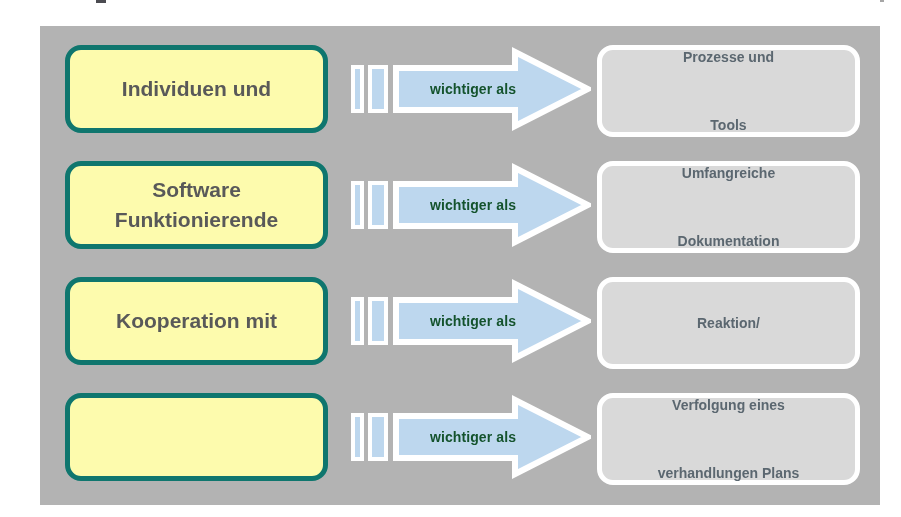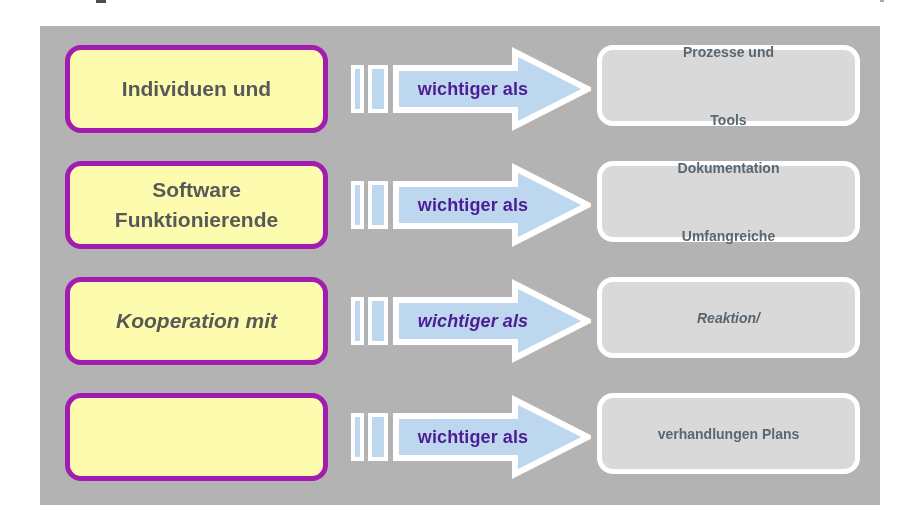--- a/index.html
+++ b/index.html
@@ -35,52 +35,52 @@
   }
 
   .row {
     position: absolute;
     left: 0;
     width: 840px;
     height: 88px;
   }
   .row-0 { top: 19px; }
   .row-1 { top: 135px; }
-  .row-2 { top: 251px; font-style: italic; }
+  .row-2 { top: 251px; }
   .row-3 { top: 367px; }
 
   
   .card-left {
     position: absolute;
     left: 25px;
     top: 0;
     width: 263px;
     height: 88px;
     background: #fdfbad;
-    border: 5px solid #a21caf;
+    border: 5px solid #0f766e;
     border-radius: 16px;
     box-sizing: border-box;
     display: flex;
     flex-direction: column;
     align-items: center;
     justify-content: center;
     color: #595959;
     font-weight: bold;
     font-size: 21px;
     line-height: 1.45;
     text-align: center;
   }
 
   
   .card-right {
     position: absolute;
     left: 557px;
     top: 0;
     width: 263px;
-    height: 81px;
+    height: 92px;
     background: #d9d9d9;
     border: 5px solid #ffffff;
     border-radius: 16px;
     box-sizing: border-box;
     display: flex;
     flex-direction: column;
     align-items: center;
     justify-content: center;
     color: #5b6770;
     font-weight: bold;
@@ -124,23 +124,23 @@
 
   .arrow-label {
     position: absolute;
     left: 42px;
     top: 0;
     width: 160px;
     height: 88px;
     display: flex;
     align-items: center;
     justify-content: center;
-    color: #4c1d95;
+    color: #14532d;
     font-weight: bold;
-    font-size: 18px;
+    font-size: 14px;
     letter-spacing: 0.1px;
     pointer-events: none;
   }
 
   
   .top-artifact {
     position: absolute;
     left: 96px;
     top: 0px;
     width: 10px;
@@ -201,22 +201,22 @@
         <div class="tick tick-2"></div>
         <div class="arrow-wrap">
           <svg width="198" height="88" viewBox="0 0 198 88" xmlns="http://www.w3.org/2000/svg">
             <polygon points="3,23 122,23 122,7 195,44 122,81 122,65 3,65" fill="#bdd7ee" stroke="#ffffff" stroke-width="6" stroke-linejoin="miter"></polygon>
           </svg>
         </div>
         <div class="arrow-label">wichtiger als</div>
       </div>
 
       <div class="card-right">
+        <span class="card-line">Umfangreiche</span>
         <span class="card-line">Dokumentation</span>
-        <span class="card-line">Umfangreiche</span>
       </div>
     </div>
 
     <div class="row row-2">
       <div class="card-left">
         <span class="card-line">Kooperation mit</span>
       </div>
 
       <div class="connector">
         <div class="tick tick-1"></div>
@@ -243,18 +243,19 @@
         <div class="tick tick-2"></div>
         <div class="arrow-wrap">
           <svg width="198" height="88" viewBox="0 0 198 88" xmlns="http://www.w3.org/2000/svg">
             <polygon points="3,23 122,23 122,7 195,44 122,81 122,65 3,65" fill="#bdd7ee" stroke="#ffffff" stroke-width="6" stroke-linejoin="miter"></polygon>
           </svg>
         </div>
         <div class="arrow-label">wichtiger als</div>
       </div>
 
       <div class="card-right">
+        <span class="card-line">Verfolgung eines</span>
         <span class="card-line">verhandlungen Plans</span>
       </div>
     </div>
 
   </div>
 </div>
 
 </body></html>

